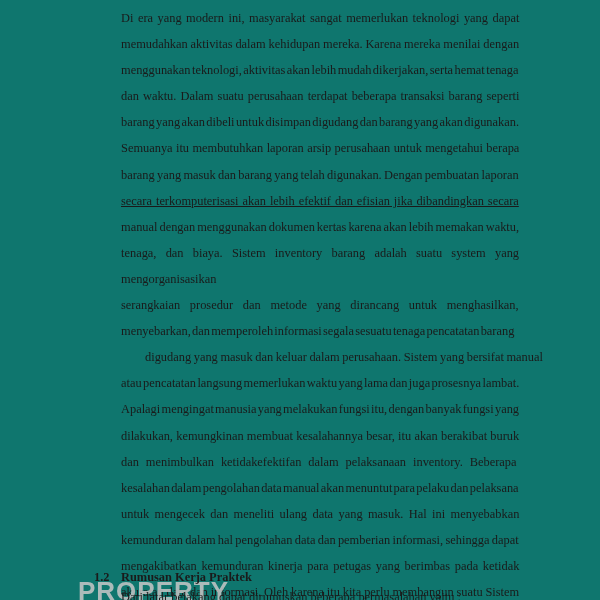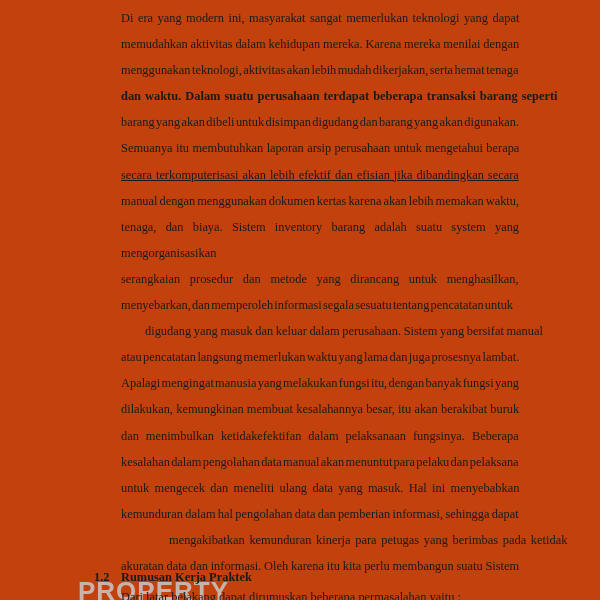--- a/index.html
+++ b/index.html
@@ -14,21 +14,21 @@
       position: relative;
       font-family: "Liberation Serif", "DejaVu Serif", serif;
       color: #1a1a1a;
     }
     .page {
       position: absolute;
       left: 0;
       top: 0;
       width: 600px;
       height: 600px;
-      background: #c2410c;
+      background: #0f766e;
     }
     .body-text {
       position: absolute;
       left: 121px;
       top: 5px;
       width: 398px;
       font-size: 12.4px;
       line-height: 26.1px;
     }
     .line {
@@ -89,40 +89,41 @@
 </head>
 <body>
 
 <div class="page">
 
   <div class="body-text">
     <div>
       <span class="line" style="white-space: nowrap; word-spacing: 1.4px; display: block; text-align: left; text-align-last: left;">Di era yang modern ini, masyarakat sangat memerlukan teknologi yang  dapat</span>
       <span class="line" style="white-space: nowrap; word-spacing: -0.25px; display: block; text-align: center; text-align-last: left;">memudahkan aktivitas dalam kehidupan mereka. Karena mereka menilai dengan</span>
       <span class="line" style="white-space: nowrap; word-spacing: -1.66667px; display: block; text-align: left; text-align-last: left;">menggunakan teknologi, aktivitas akan lebih mudah dikerjakan, serta  hemat tenaga</span>
-      <span class="line" style="white-space: nowrap; word-spacing: 1px; display: block; text-align: left; text-align-last: left; font-weight: bold;">dan waktu. Dalam suatu perusahaan terdapat beberapa transaksi barang seperti</span>
+      <span class="line" style="white-space: nowrap; word-spacing: 1px; display: block; text-align: left; text-align-last: left;">dan waktu. Dalam suatu perusahaan terdapat beberapa transaksi barang seperti</span>
       <span class="line" style="white-space: nowrap; word-spacing: -1.72727px; display: block; text-align: left; text-align-last: left;">barang yang akan dibeli untuk disimpan digudang dan barang yang akan digunakan.</span>
       <span class="line" style="white-space: nowrap; word-spacing: 0.25px; display: block; text-align: right; text-align-last: left;">Semuanya itu membutuhkan laporan arsip perusahaan untuk mengetahui berapa</span>
+      <span class="line" style="white-space: nowrap; word-spacing: -0.8px; display: block; text-align: left; text-align-last: left;">barang yang masuk dan barang yang telah digunakan. Dengan pembuatan laporan</span>
       <span class="line" style="white-space: nowrap; word-spacing: 0.888889px; display: block; text-align: left; text-align-last: left; text-decoration: underline;">secara terkomputerisasi akan lebih efektif dan efisian jika dibandingkan secara</span>
       <span class="line" style="white-space: nowrap; word-spacing: -1.11111px; display: block; text-align: left; text-align-last: left;">manual dengan menggunakan dokumen kertas karena akan lebih memakan waktu,</span>
       <span class="line" style="white-space: nowrap; word-spacing: 6.11111px; display: block; text-align: left; text-align-last: left;">tenaga,  dan  biaya.   Sistem  inventory  barang  adalah  suatu  system  yang</span>
       <span class="line last">mengorganisasikan</span>
     </div>
     <div>
       <span class="line" style="white-space: nowrap; word-spacing: 6.57143px; display: block; text-align: right; text-align-last: left;">serangkaian  prosedur  dan  metode  yang  dirancang  untuk  menghasilkan,</span>
-      <span class="line" style="white-space: nowrap; word-spacing: -1.875px; display: block; text-align: left; text-align-last: left;">menyebarkan, dan memperoleh informasi segala sesuatu tentang pencatatan untuk</span>
+      <span class="line" style="white-space: nowrap; word-spacing: -1.875px; display: block; text-align: left; text-align-last: left;">menyebarkan, dan memperoleh informasi segala sesuatu tenaga pencatatan barang</span>
       <span class="line" style="white-space: nowrap; word-spacing: -0.5px; display: block; text-align: left; text-align-last: left; margin-left: 24px;">digudang yang masuk dan keluar dalam perusahaan. Sistem yang bersifat manual</span>
       <span class="line" style="white-space: nowrap; word-spacing: -1.7px; display: block; text-align: left; text-align-last: left;">atau pencatatan langsung memerlukan waktu yang lama dan juga prosesnya lambat.</span>
       <span class="line" style="white-space: nowrap; word-spacing: -1.8px; display: block; text-align: left; text-align-last: left;">Apalagi mengingat manusia yang melakukan fungsi itu, dengan banyak fungsi yang</span>
       <span class="line" style="white-space: nowrap; word-spacing: 0.125px; display: block; text-align: left; text-align-last: left;">dilakukan, kemungkinan membuat kesalahannya besar, itu akan berakibat buruk</span>
-      <span class="line" style="white-space: nowrap; word-spacing: 3.83333px; display: block; text-align: left; text-align-last: left;">dan menimbulkan ketidakefektifan dalam  pelaksanaan fungsinya. Beberapa</span>
+      <span class="line" style="white-space: nowrap; word-spacing: 3.83333px; display: block; text-align: left; text-align-last: left;">dan menimbulkan ketidakefektifan dalam  pelaksanaan inventory. Beberapa</span>
       <span class="line" style="white-space: nowrap; word-spacing: -1.8px; display: block; text-align: left; text-align-last: left;">kesalahan dalam pengolahan data manual akan menuntut para pelaku dan pelaksana</span>
       <span class="line" style="white-space: nowrap; word-spacing: 2.3px; display: block; text-align: left; text-align-last: left;">untuk mengecek dan meneliti ulang data yang masuk. Hal ini menyebabkan</span>
       <span class="line" style="white-space: nowrap; word-spacing: -0.777778px; display: block; text-align: left; text-align-last: left;">kemunduran dalam hal pengolahan data dan pemberian informasi, sehingga dapat</span>
-      <span class="line" style="white-space: nowrap; word-spacing: 1.625px; display: block; text-align: right; text-align-last: left; margin-left: 48px;">mengakibatkan kemunduran kinerja para petugas yang berimbas pada ketidak</span>
+      <span class="line" style="white-space: nowrap; word-spacing: 1.625px; display: block; text-align: right; text-align-last: left;">mengakibatkan kemunduran kinerja para petugas yang berimbas pada ketidak</span>
       <span class="line" style="white-space: nowrap; word-spacing: -0.272727px; display: block; text-align: left; text-align-last: left;">akuratan data dan informasi. Oleh karena itu kita perlu membangun suatu Sistem</span>
 
     </div>
   </div>
 
   <div class="watermark">PROPERTY</div>
 
   <div class="section">
     <span class="num">1.2</span>
     <span class="title">Rumusan Kerja Praktek</span>

